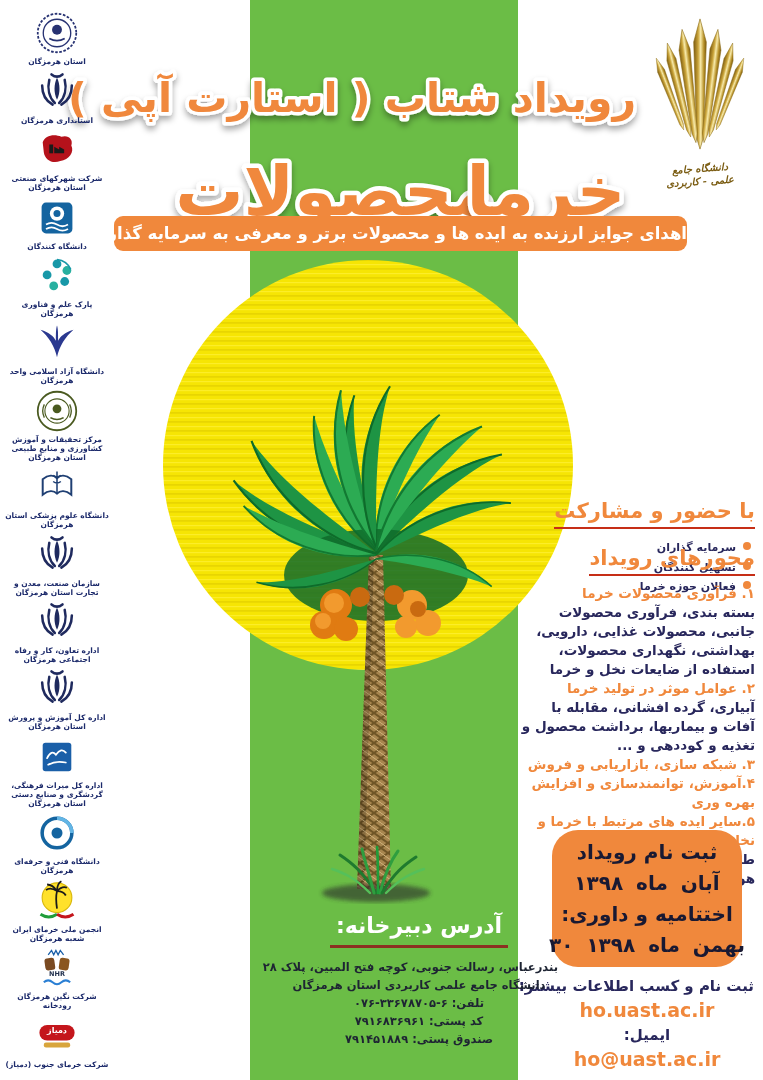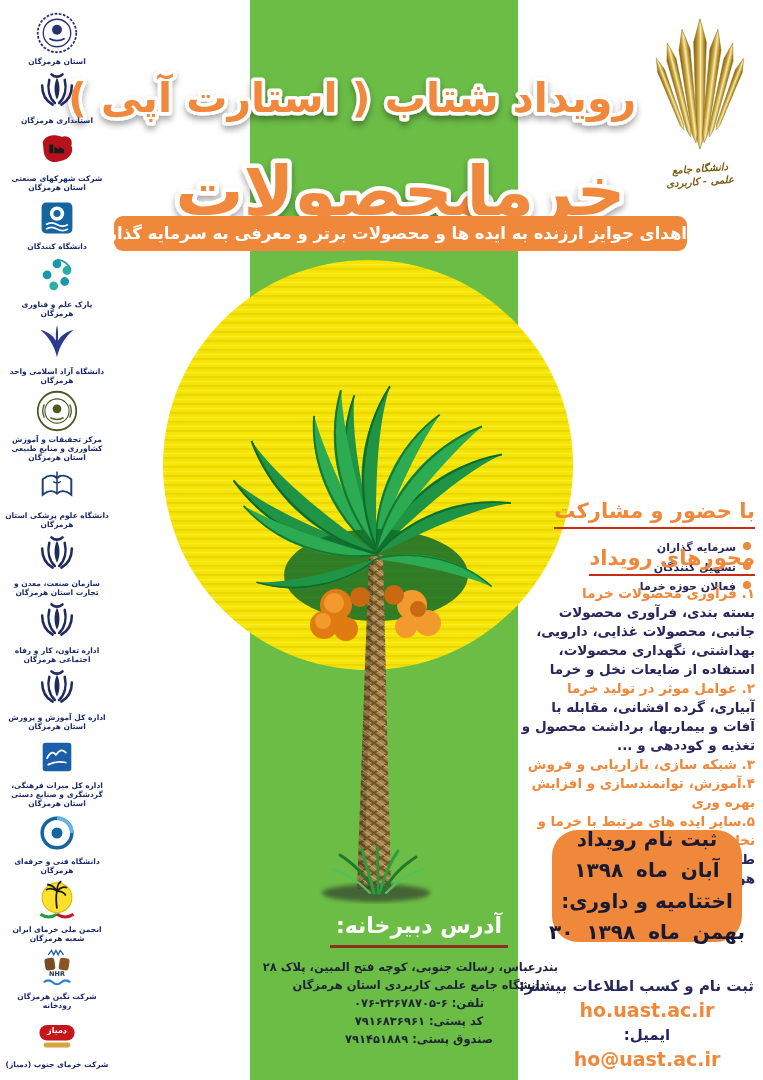--- a/index.html
+++ b/index.html
@@ -61,21 +61,21 @@
     content:"";display:inline-block;width:8px;height:8px;border-radius:50%;
     background:#F0883C;margin-left:7px;vertical-align:1px;
   }
   .topics{position:absolute;right:8px;top:546px;width:236px;text-align:right;direction:rtl;}
   .topics .tbody{margin-top:8px;}
   .topic-title{font-size:13.5px;font-weight:bold;color:#F0883C;line-height:19px;}
   .topic-desc{font-size:13.5px;font-weight:bold;color:#28275C;line-height:19px;}
 
   
   .reg-box{
-    position:absolute;left:552px;top:830px;width:190px;height:112px;background:#F0883C;
+    position:absolute;left:552px;top:830px;width:190px;height:137px;background:#F0883C;
     border-radius:26px;display:flex;flex-direction:column;justify-content:center;
     align-items:center;direction:rtl;
   }
   .reg-box .rline{
     font-size:20px;font-weight:bold;color:#191932;line-height:31px;white-space:nowrap;
   }
   .reg-box .rline.ltr-words{direction:ltr;}
   .reg-box .rline.ltr-words span{margin:0 3px;}
   .reg-info{position:absolute;left:540px;top:974px;width:214px;text-align:center;direction:rtl;}
   .reg-info .ri-label{font-size:15px;font-weight:bold;color:#28275C;line-height:24px;white-space:nowrap;}

